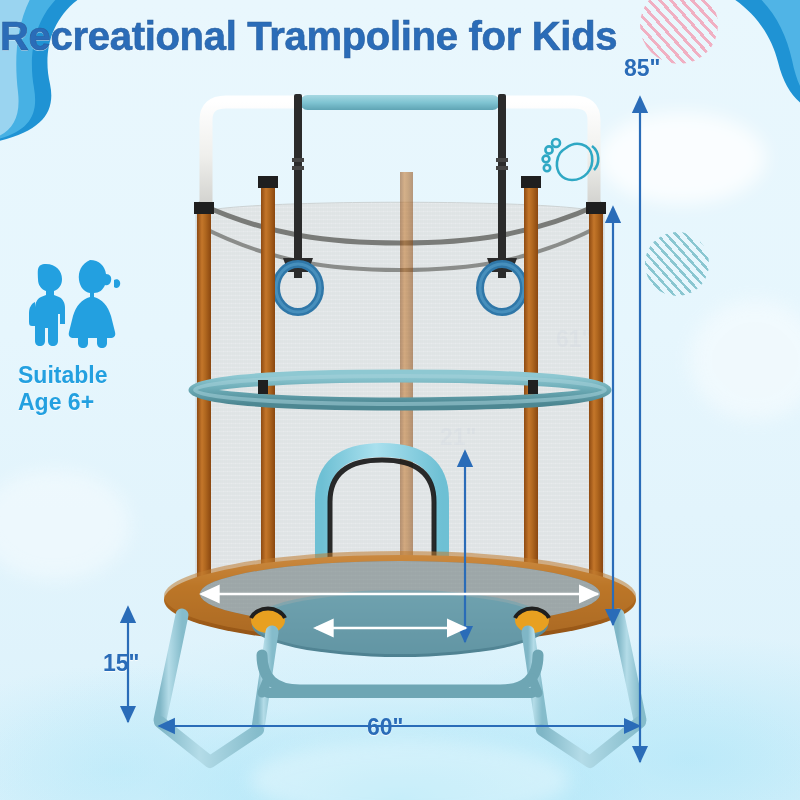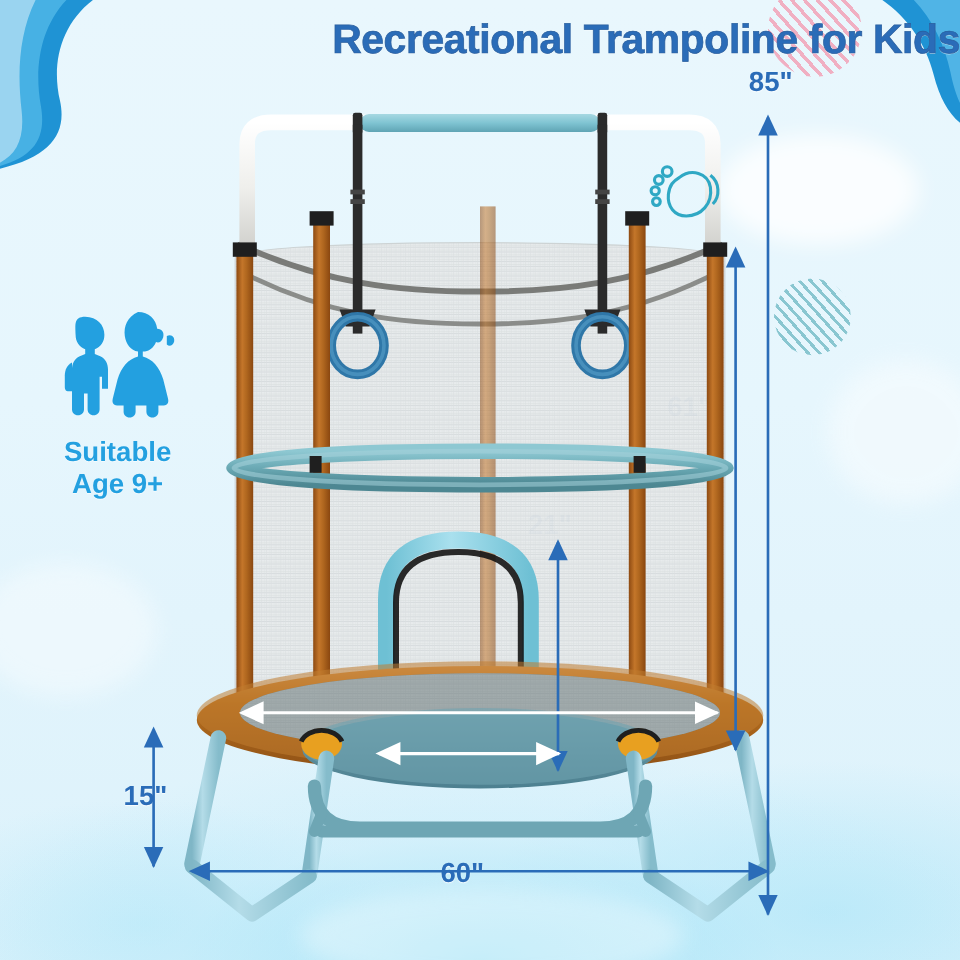--- a/index.html
+++ b/index.html
@@ -34,30 +34,30 @@
     opacity:.78;
   }
   .cloud{position:absolute;border-radius:50%;background:rgba(255,255,255,.78);filter:blur(9px);pointer-events:none;}
   .cl1{left:598px;top:112px;width:168px;height:92px;}
   .cl2{left:690px;top:300px;width:130px;height:120px;opacity:.55;}
   .cl3{left:-20px;top:470px;width:150px;height:110px;opacity:.5;}
   .cl4{left:250px;top:740px;width:320px;height:80px;opacity:.45;}
 
   
   #title{
-    position:absolute;left:0;top:14px;width:800px;text-align:right;
-    font-size:34px;font-weight:bold;letter-spacing:-.3px;
+    position:absolute;left:0;top:14px;width:800px;text-align:left;
+    font-size:40px;font-weight:bold;letter-spacing:-.3px;
     color:#2a6cb8;
     -webkit-text-stroke:.6px #2a5f9e;
     text-shadow:0 1px 0 rgba(255,255,255,.55);
     z-index:6;white-space:nowrap;
   }
 
   
-  #age-block{position:absolute;left:18px;top:258px;width:160px;text-align:center;z-index:6;}
+  #age-block{position:absolute;left:18px;top:258px;width:160px;text-align:left;z-index:6;}
   #age-text{
     margin-top:8px;font-size:23px;font-weight:bold;line-height:1.17;
     color:#23a0e0;text-shadow:0 1px 0 rgba(255,255,255,.6);
   }
 
   
   #product{position:absolute;left:0;top:0;width:800px;height:800px;z-index:3;}
 
   
   #dims{position:absolute;left:0;top:0;width:800px;height:800px;z-index:7;}
@@ -110,21 +110,21 @@
 
       <g fill="#23a0e0">
         <path d="M72,2 C81,2 87,8 88,16 C92,16 94,19 93,23 C92,27 89,28 87,27 C85,32 81,35 76,35 L76,39 C84,41 90,48 93,58 L97,74 C98,78 96,80 92,80 L56,80 C52,80 50,78 51,74 L55,58 C58,48 64,41 72,39 L72,35 C66,34 62,29 61,22 C60,14 63,6 72,2 Z"></path>
         <path d="M60,79 L60,85 C60,88 62,90 65,90 C68,90 70,88 70,85 L70,79 Z"></path>
         <path d="M79,79 L79,85 C79,88 81,90 84,90 C87,90 89,88 89,85 L89,79 Z"></path>
         <path d="M96,22 C100,20 103,23 102,27 C101,30 98,31 96,29 Z"></path>
       </g>
     </svg>
     <div id="age-text">
       <div>Suitable</div>
-      <div>Age 9+</div>
+      <div>Age 6+</div>
     </div>
   </div>
 
   <svg id="product" viewBox="0 0 800 800">
     <defs>
       <pattern id="netmesh" width="4" height="4" patternUnits="userSpaceOnUse">
         <rect width="4" height="4" fill="#e8ebec"></rect>
         <path d="M0,0 H4 M0,2 H4" stroke="#d3d8d9" stroke-width=".7"></path>
         <path d="M0,0 V4 M2,0 V4" stroke="#dadfe0" stroke-width=".55"></path>
       </pattern>

